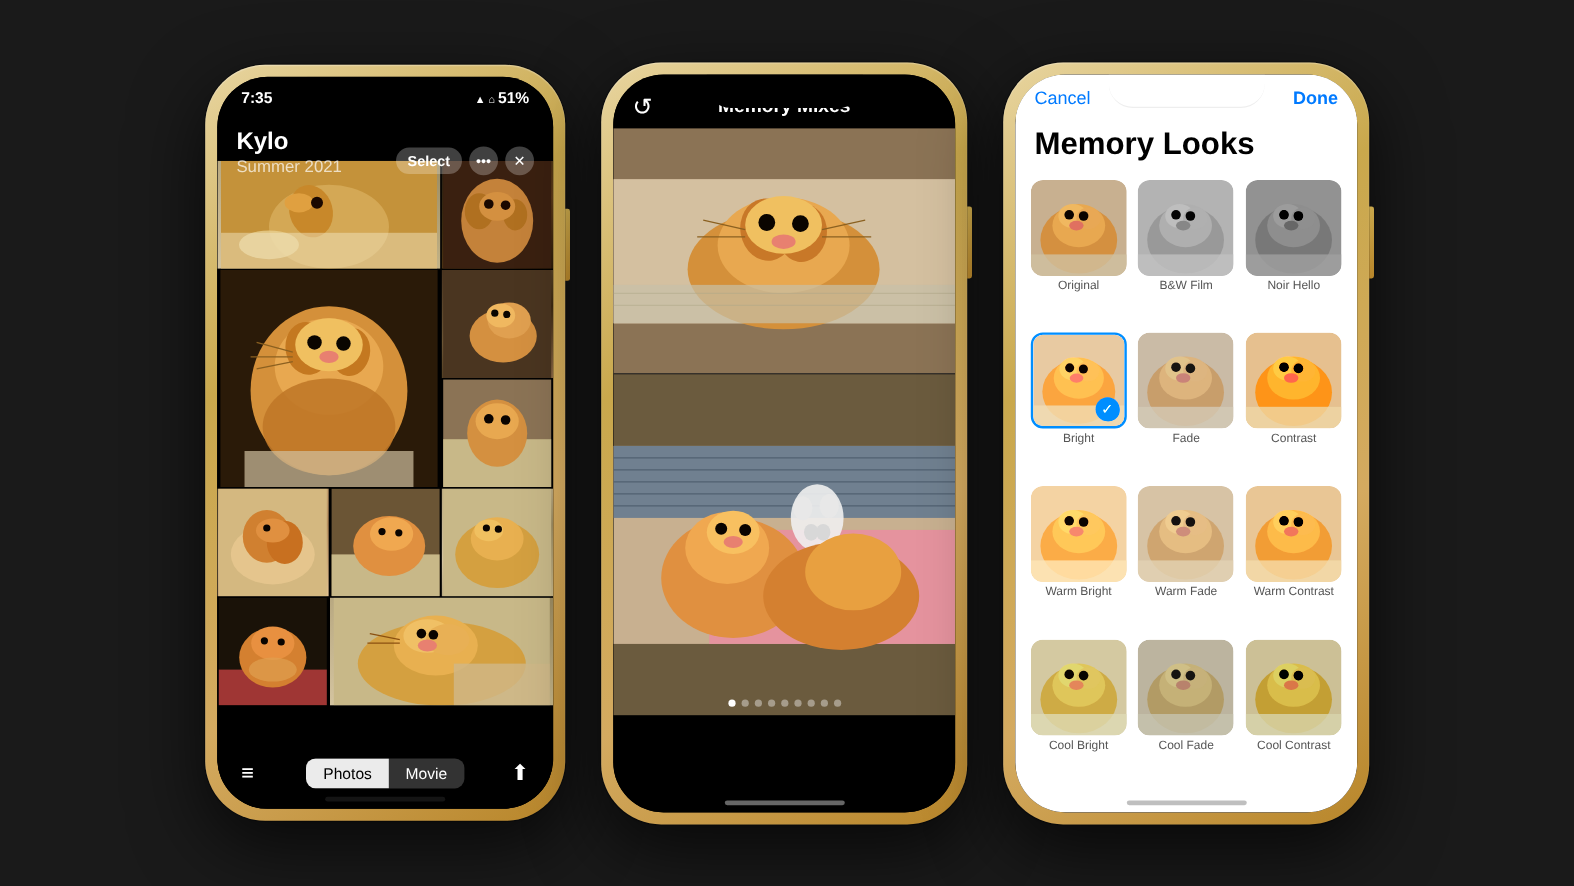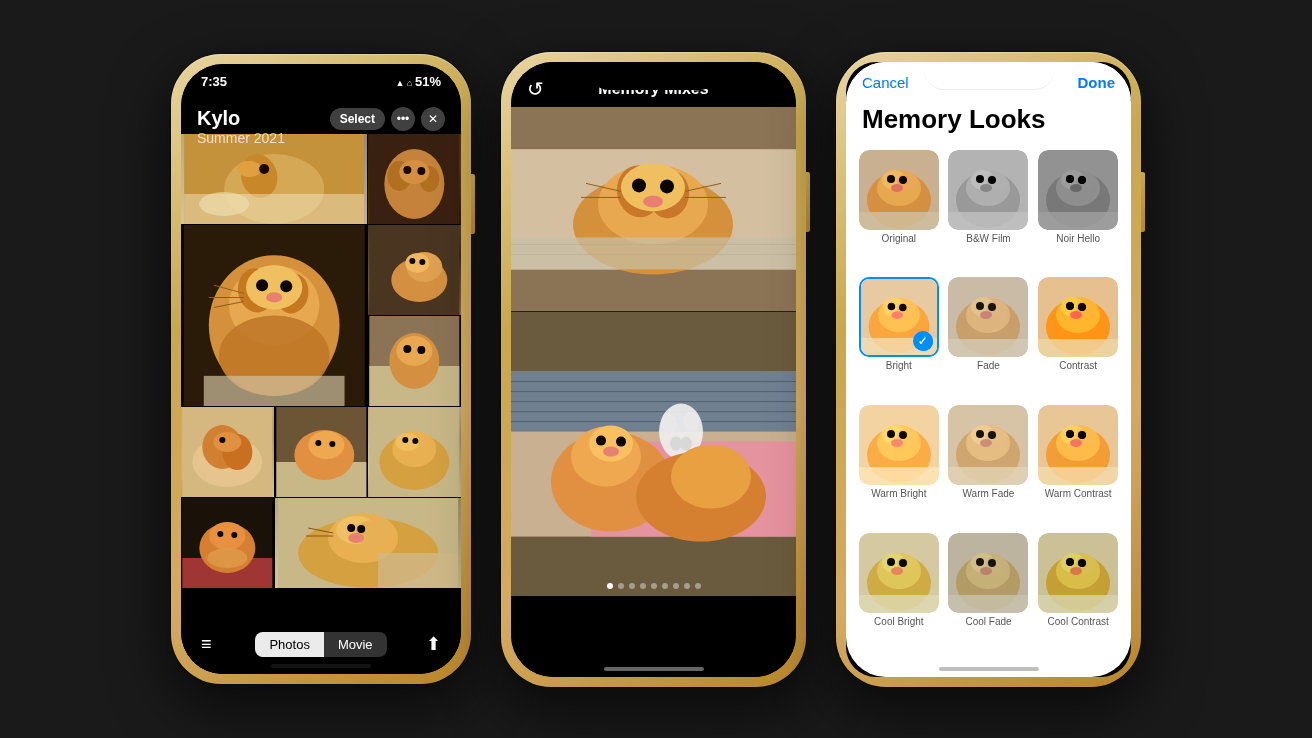--- a/index.html
+++ b/index.html
@@ -101,21 +101,21 @@
     }
 
     .phone1-header {
       position: absolute;
       top: 35px;
       left: 0;
       right: 0;
       padding: 8px 16px;
       display: flex;
       justify-content: space-between;
-      align-items: flex-start;
+      align-items: flex-end;
       z-index: 10;
     }
 
     .phone1-title {
       color: #fff;
     }
 
     .phone1-title .name {
       font-size: 20px;
       font-weight: 700;
@@ -390,21 +390,20 @@
 
     .song-ctrl-btn {
       color: rgba(255,255,255,0.8);
       font-size: 20px;
     }
 
     
     .phone3 .phone-inner {
       width: 285px;
       height: 615px;
-      border-radius: 30px;
     }
     .phone3 .phone-screen {
       width: 285px;
       height: 615px;
       background: #fff;
     }
 
     .phone3-header {
       position: absolute;
       top: 0;

